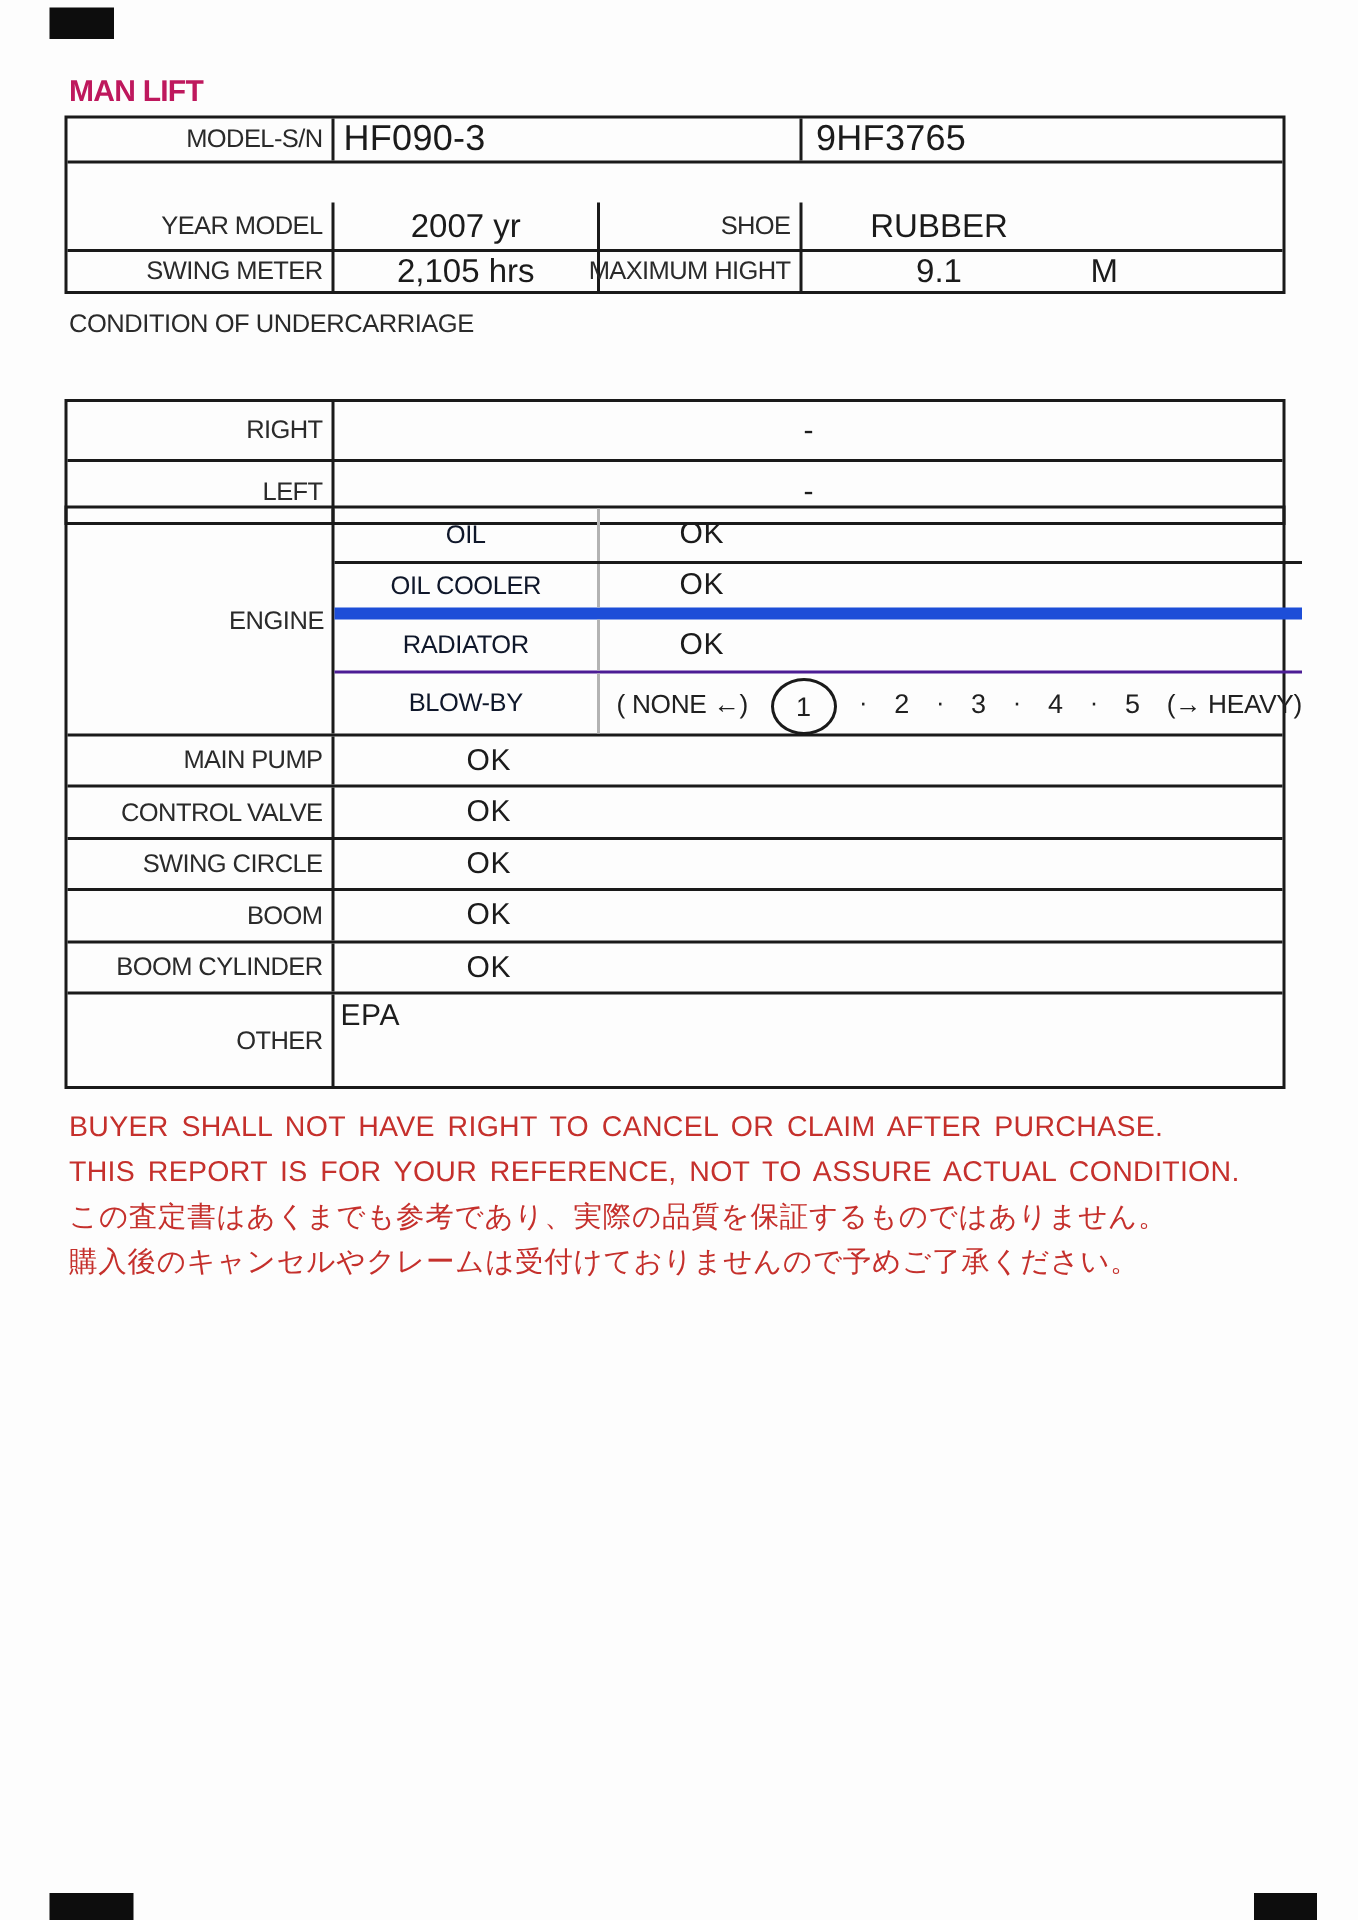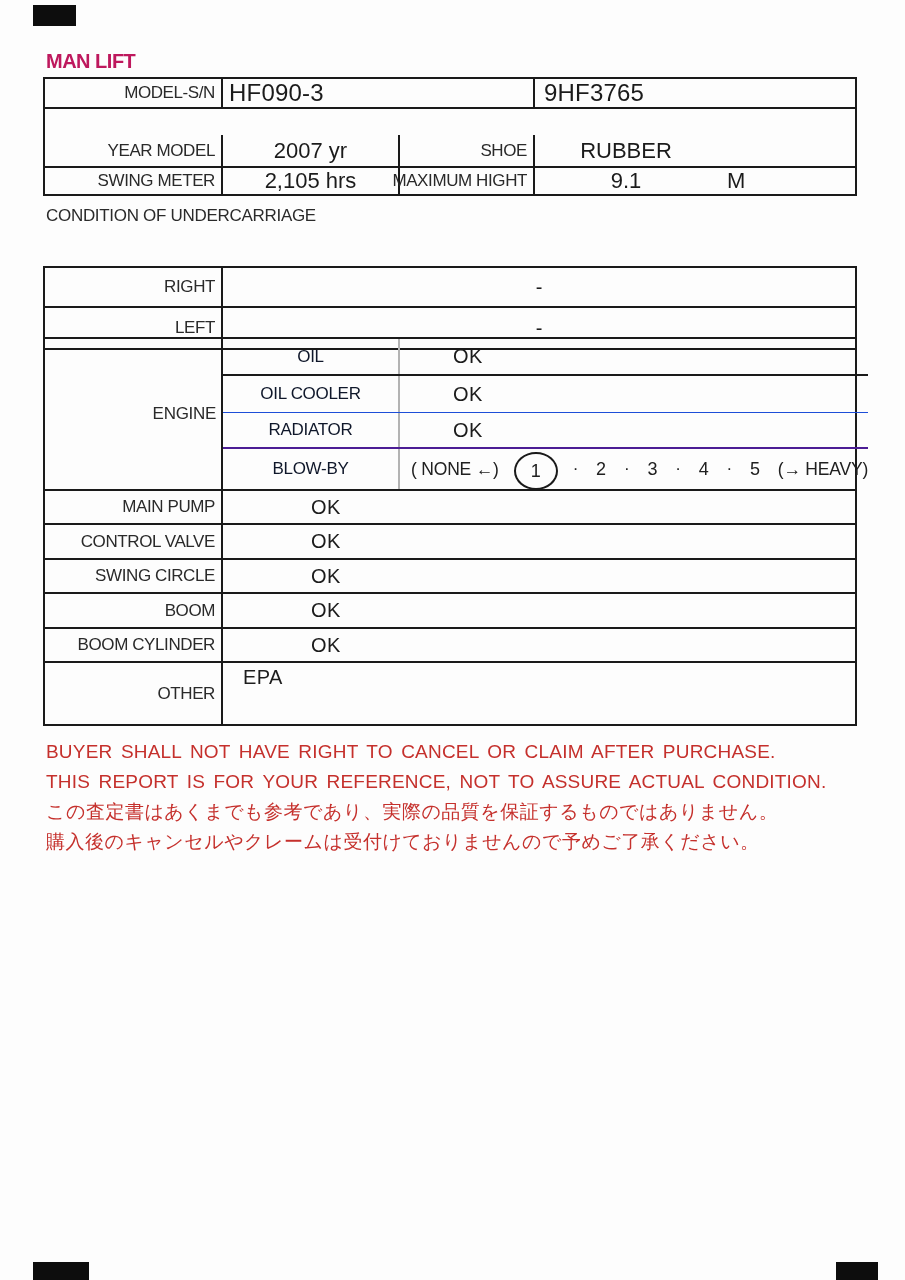--- a/index.html
+++ b/index.html
@@ -72,21 +72,21 @@
 
   
   .t3 { top:337px; height:389px; }
   .eng-block { display:flex; height:152px; border-bottom:2px solid #1a1a1a; }
   .eng-label-cell { width:178px; flex:none; border-right:2px solid #1a1a1a;
     display:flex; align-items:center; justify-content:flex-end; padding-right:5px;
     font-size:17px; letter-spacing:-0.3px; color:#2a2a2a; }
   .eng-rows { flex:1; display:flex; flex-direction:column; }
   .eng-row { display:flex; width:100%; }
   .eng-row.h1 { height:37px; border-bottom:2px solid #1a1a1a; }
-  .eng-row.h2 { height:37px; border-bottom:1px solid #1d4ed8; }
+  .eng-row.h2 { height:37px; border-bottom:8px solid #1d4ed8; }
   .eng-row.h3 { height:36px; border-bottom:2px solid #4c1d95; }
   .eng-row.h4 { flex:1; }
   .sub-lbl { width:177px; flex:none; display:flex; align-items:center; justify-content:center;
     font-size:17px; letter-spacing:-0.3px; color:#0f172a;
     border-right:2px solid #b3b3b3; }
   .sub-val { flex:1; display:flex; align-items:center; padding-left:53px; }
 
   .blowby-val { flex:1; display:flex; align-items:center; padding-left:11px;
     font-size:17.5px; letter-spacing:-0.2px; gap:15px; color:#202020; white-space:nowrap; }
   .blowby-num { font-size:18px; padding:0 3px; }
@@ -98,21 +98,21 @@
     font-size:18px; position:relative; top:2px; background:transparent;
   }
 
   .std-row { display:flex; width:100%; border-bottom:2px solid #1a1a1a; }
   .std-row .val { flex:1; display:flex; align-items:center; padding-left:88px; }
   .rh1 { height:34px; } .rh2 { height:35px; } .rh3 { height:34px; }
   .rh4 { height:35px; } .rh5 { height:34px; }
 
   .other-row { display:flex; width:100%; flex:1; }
   .other-val { flex:1; display:flex; align-items:flex-start;
-    padding:3px 0 0 20px; font-size:20px; letter-spacing:0.4px; }
+    padding:3px 0 0 4px; font-size:20px; letter-spacing:0.4px; }
 
   .disclaimer { position:absolute; left:46px; top:737px; }
   .disclaimer .line {
     font-size:19px; line-height:30px; letter-spacing:0.2px;
     word-spacing:3px; white-space:nowrap;
   }
   .disclaimer .line.jp { word-spacing:0; letter-spacing:0.5px; }
 </style>
 </head>
 <body>

